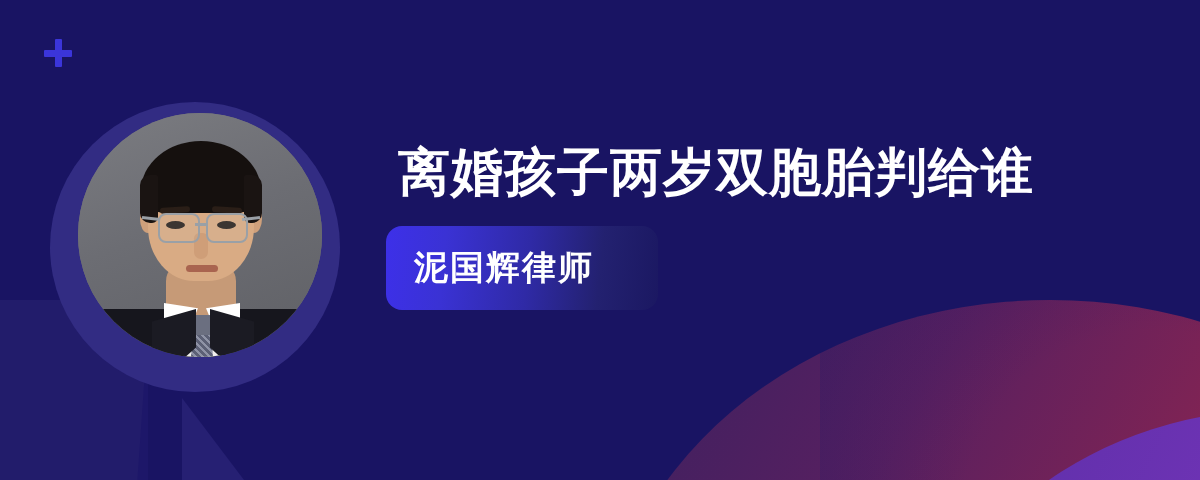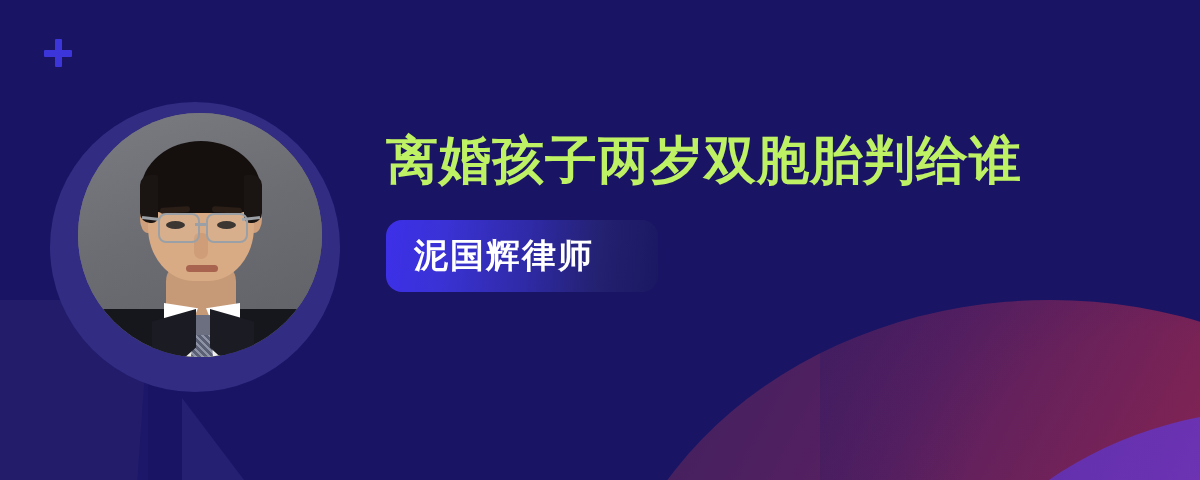--- a/index.html
+++ b/index.html
@@ -228,34 +228,34 @@
   }
 
   
   .content {
     position: absolute;
     left: 386px;
     top: 122px;
     width: 790px;
   }
   .headline {
-    margin: 0;
-    color: #bef264;
+    margin: 12px;
+    color: #ffffff;
     font-size: 52px;
     line-height: 76px;
     font-weight: bold;
     letter-spacing: 1px;
     max-width: 640px;
   }
   .cta-button {
     display: inline-flex;
     align-items: center;
-    margin-top: 22px;
+    margin-top: 4px;
     padding: 0 38px 0 28px;
-    height: 72px;
+    height: 84px;
     min-width: 272px;
     border: none;
     border-radius: 16px;
     color: #ffffff;
     font-size: 34px;
     font-weight: bold;
     letter-spacing: 2px;
     cursor: pointer;
     background: linear-gradient(96deg, #3d30e9 0%, #3a32d4 22%, #2f2aa6 52%, #232170 78%, #1b1862 100%);
   }

